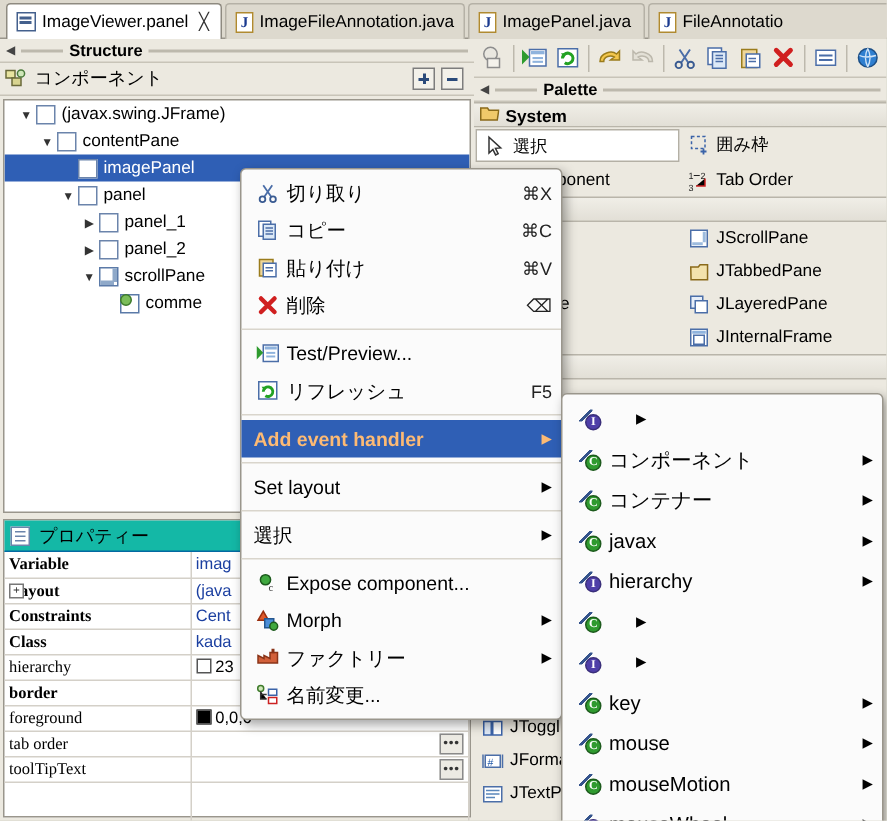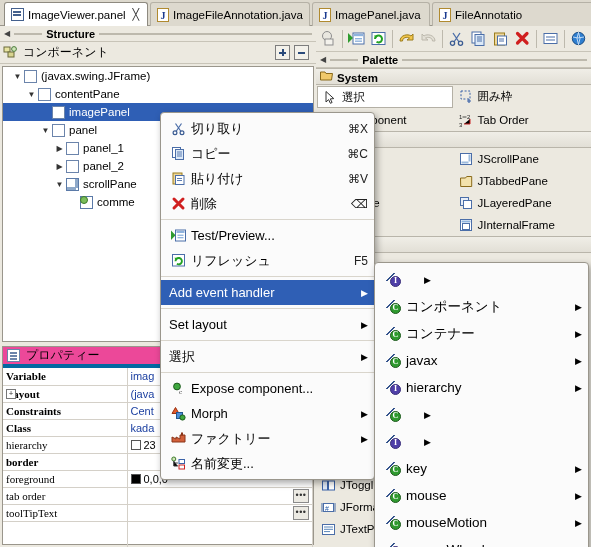--- a/index.html
+++ b/index.html
@@ -113,22 +113,22 @@
     content:""; position:absolute; left:-1px; top:-1px; width:6px; height:6px;
     border-radius:50%; background:#7bbd5a; border:1px solid #3d7a2a;
   }
 
   
   .props {
     position: absolute; left: 2px; top: 320px; width: 312px; height: 199px;
     background: #fff; border: 1px solid #9a968c;
   }
   .props-hdr {
-    height: 21px; background: #ec4899; display: flex; align-items: center;
-    padding: 0 4px; border-bottom: 4px solid #0369a1; text-align: right;
+    height: 21px; background: #14b8a6; display: flex; align-items: center;
+    padding: 0 4px; border-bottom: 1px solid #0369a1; text-align: right;
   }
   .props-hdr .picon {
     width: 13px; height: 13px; border: 1px solid #6b84ab; background: #fff; position: relative;
   }
   .props-hdr .picon:before {
     content:""; position:absolute; left:2px; top:2px; width:7px; height:1.5px; background:#6b84ab;
     box-shadow: 0 3px 0 #6b84ab, 0 6px 0 #6b84ab;
   }
   .props-hdr .ptxt { margin-left: 6px; font-size: 12px; }
   table.ptab { width: 100%; border-collapse: collapse; table-layout: fixed; }
@@ -180,21 +180,21 @@
     position: absolute; background: #fbfbfb;
     border: 1px solid #9a968c; border-radius: 4px;
     box-shadow: 2px 3px 7px rgba(0,0,0,0.35);
     padding: 3px 0;
     z-index: 50;
   }
   .mi {
     height: 25px; display: flex; align-items: center; padding: 0 6px 0 8px;
     font-size: 13px; white-space: nowrap;
   }
-  .mi.hl { background: #2f5fb5; color: #ffffff; font-weight: normal; }
+  .mi.hl { background: #2f5fb5; color: #fdba74; font-weight: bold; }
   .mi .milabel { flex: 1 1 auto; }
   .mi .miaccel { margin-left: 22px; font-size: 12px; color: #222; }
   .mi .miarrow { margin-left: 18px; font-size: 9px; }
   .mi .miicon { width: 18px; flex: 0 0 18px; margin-right: 4px; display:flex; align-items:center; justify-content:center; }
   .msep { height: 1px; background: #d9d5cc; margin: 3px 0; }
 
   .menu.evt { width: 215px; }
   .menu.evt .mi { height: 27px; font-size: 13.5px; padding-left: 10px; }
 
   .evico { width: 16px; height: 14px; position: relative; flex: 0 0 16px; margin-right: 5px; }

